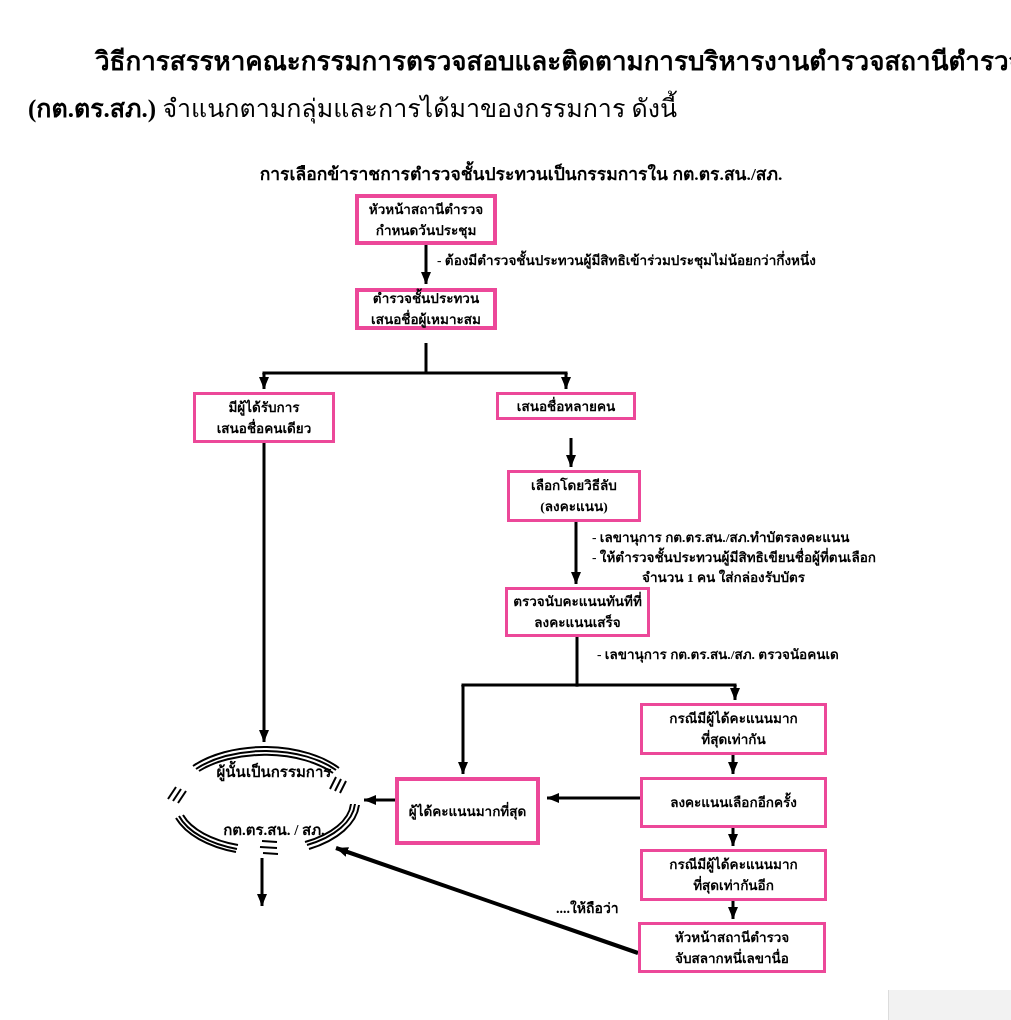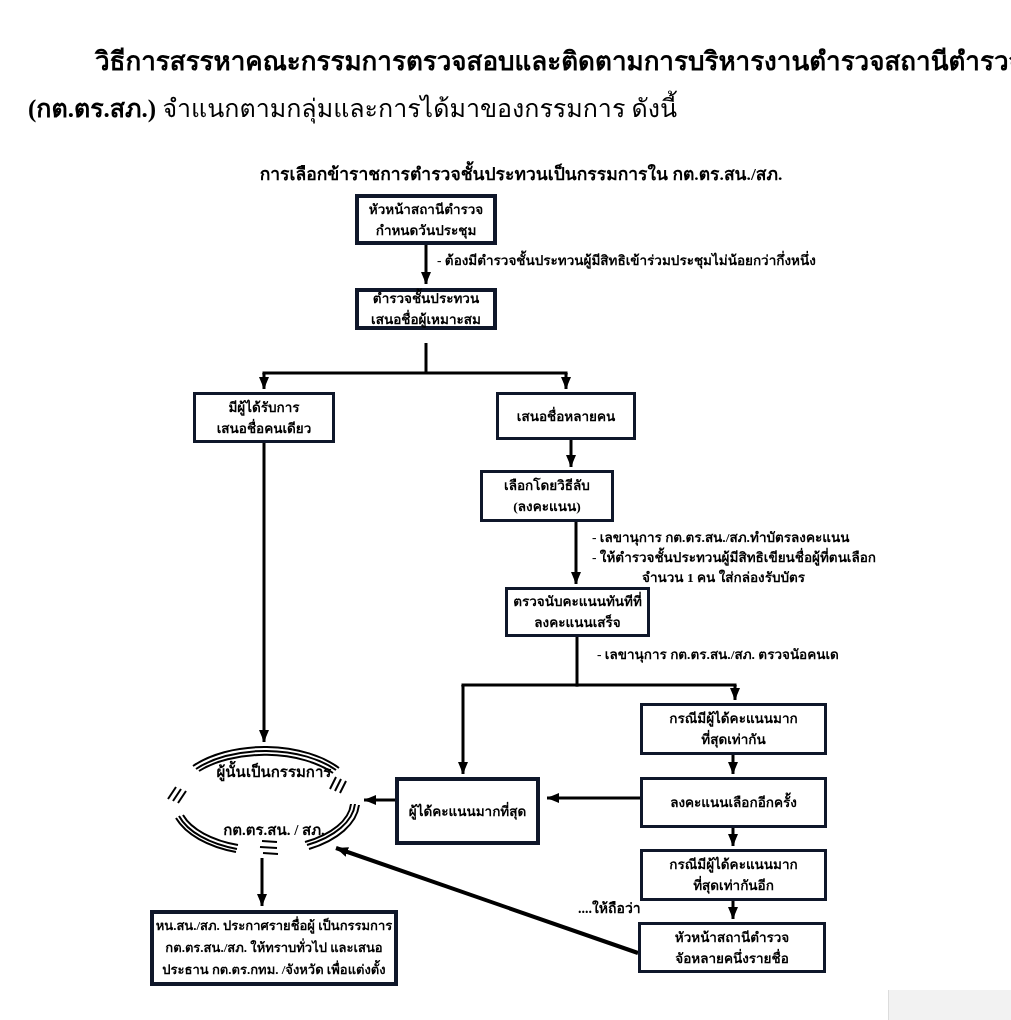--- a/index.html
+++ b/index.html
@@ -3,21 +3,21 @@
 <meta charset="utf-8">
 <style>
   html,body{margin:0;padding:0;background:#fff;}
   #page{position:relative;width:1011px;height:1020px;background:#ffffff;overflow:hidden;
         font-family:"Liberation Serif","DejaVu Serif",serif;color:#000;}
   .abs{position:absolute;}
   .heading-line1{left:95px;top:40px;font-size:26px;font-weight:bold;white-space:nowrap;}
   .heading-line2{left:28px;top:88px;font-size:25px;white-space:nowrap;}
   .heading-line2 .b{font-weight:bold;}
   .fc-title{left:26px;top:160px;width:990px;text-align:center;font-size:17.5px;font-weight:bold;white-space:nowrap;}
-  .box{position:absolute;border:3px solid #0f172a;background:#fff;display:flex;flex-direction:column;
+  .box{position:absolute;border:3px solid #ec4899;background:#fff;display:flex;flex-direction:column;
        align-items:center;justify-content:center;text-align:center;font-weight:bold;
        font-size:13.5px;line-height:21px;box-sizing:border-box;white-space:nowrap;}
   .box.thick{border-width:4px;}
   .note{position:absolute;font-size:13.5px;font-weight:600;white-space:nowrap;line-height:20px;}
   .oval-text{display:flex;flex-direction:column;align-items:center;justify-content:center;
        text-align:center;font-weight:bold;font-size:15px;line-height:26px;white-space:nowrap;}
   svg{position:absolute;left:0;top:0;}
   .page-edge{left:888px;top:990px;width:123px;height:30px;background:#f2f2f2;border-left:1px solid #dcdcdc;}
 </style>
 </head>
@@ -99,25 +99,25 @@
   <div class="box thick" style="left:355px;top:288px;width:142px;height:42px;">
     <span>ตำรวจชั้นประทวน</span>
     <span>เสนอชื่อผู้เหมาะสม</span>
   </div>
 
   <div class="box" style="left:193px;top:392px;width:142px;height:51px;">
     <span>มีผู้ได้รับการ</span>
     <span>เสนอชื่อคนเดียว</span>
   </div>
 
-  <div class="box" style="left:496px;top:392px;width:140px;height:48px;">
+  <div class="box" style="left:496px;top:392px;width:140px;height:28px;">
     <span>เสนอชื่อหลายคน</span>
   </div>
 
-  <div class="box" style="left:480px;top:470px;width:134px;height:52px;">
+  <div class="box" style="left:507px;top:470px;width:134px;height:52px;">
     <span>เลือกโดยวิธีลับ</span>
     <span>(ลงคะแนน)</span>
   </div>
 
   <div class="box" style="left:505px;top:587px;width:145px;height:50px;">
     <span>ตรวจนับคะแนนทันทีที่</span>
     <span>ลงคะแนนเสร็จ</span>
   </div>
 
   <div class="box" style="left:640px;top:703px;width:187px;height:52px;">
@@ -133,36 +133,31 @@
     <span>ผู้ได้คะแนนมากที่สุด</span>
   </div>
 
   <div class="box" style="left:640px;top:849px;width:187px;height:52px;">
     <span>กรณีมีผู้ได้คะแนนมาก</span>
     <span>ที่สุดเท่ากันอีก</span>
   </div>
 
   <div class="box" style="left:638px;top:922px;width:188px;height:51px;">
     <span>หัวหน้าสถานีตำรวจ</span>
-    <span>จัอหลายคนึ่งรายชื่อ</span>
+    <span>จับสลากหนึ่เลขานื่อ</span>
   </div>
 
-  <div class="box thick" style="left:150px;top:910px;width:248px;height:76px;font-size:13px;line-height:22px;">
-    <span>หน.สน./สภ. ประกาศรายชื่อผู้ เป็นกรรมการ</span>
-    <span>กต.ตร.สน./สภ. ให้ทราบทั่วไป และเสนอ</span>
-    <span>ประธาน  กต.ตร.กทม. /จังหวัด เพื่อแต่งตั้ง</span>
-  </div>
 
   <div class="abs oval-text" style="left:189px;top:772px;width:170px;height:58px;gap:32px;">
     <span>ผู้นั้นเป็นกรรมการ</span>
     <span>กต.ตร.สน. / สภ.</span>
   </div>
 
   <div class="note" style="left:437px;top:251px;">- ต้องมีตำรวจชั้นประทวนผู้มีสิทธิเข้าร่วมประชุมไม่น้อยกว่ากึ่งหนึ่ง</div>
   <div class="note" style="left:592px;top:528px;">- เลขานุการ กต.ตร.สน./สภ.ทำบัตรลงคะแนน</div>
   <div class="note" style="left:592px;top:548px;">- ให้ตำรวจชั้นประทวนผู้มีสิทธิเขียนชื่อผู้ที่ตนเลือก</div>
   <div class="note" style="left:620px;top:568px;margin-left:22px;">จำนวน 1 คน ใส่กล่องรับบัตร</div>
   <div class="note" style="left:597px;top:645px;">- เลขานุการ กต.ตร.สน./สภ. ตรวจนัอคนเด</div>
-  <div class="note" style="left:556px;top:899px;font-weight:bold;font-size:14px;margin-left:22px;">....ให้ถือว่า</div>
+  <div class="note" style="left:556px;top:899px;font-weight:bold;font-size:14px;">....ให้ถือว่า</div>
 
   <div class="abs page-edge"></div>
 
 </div>
 
 </body></html>

